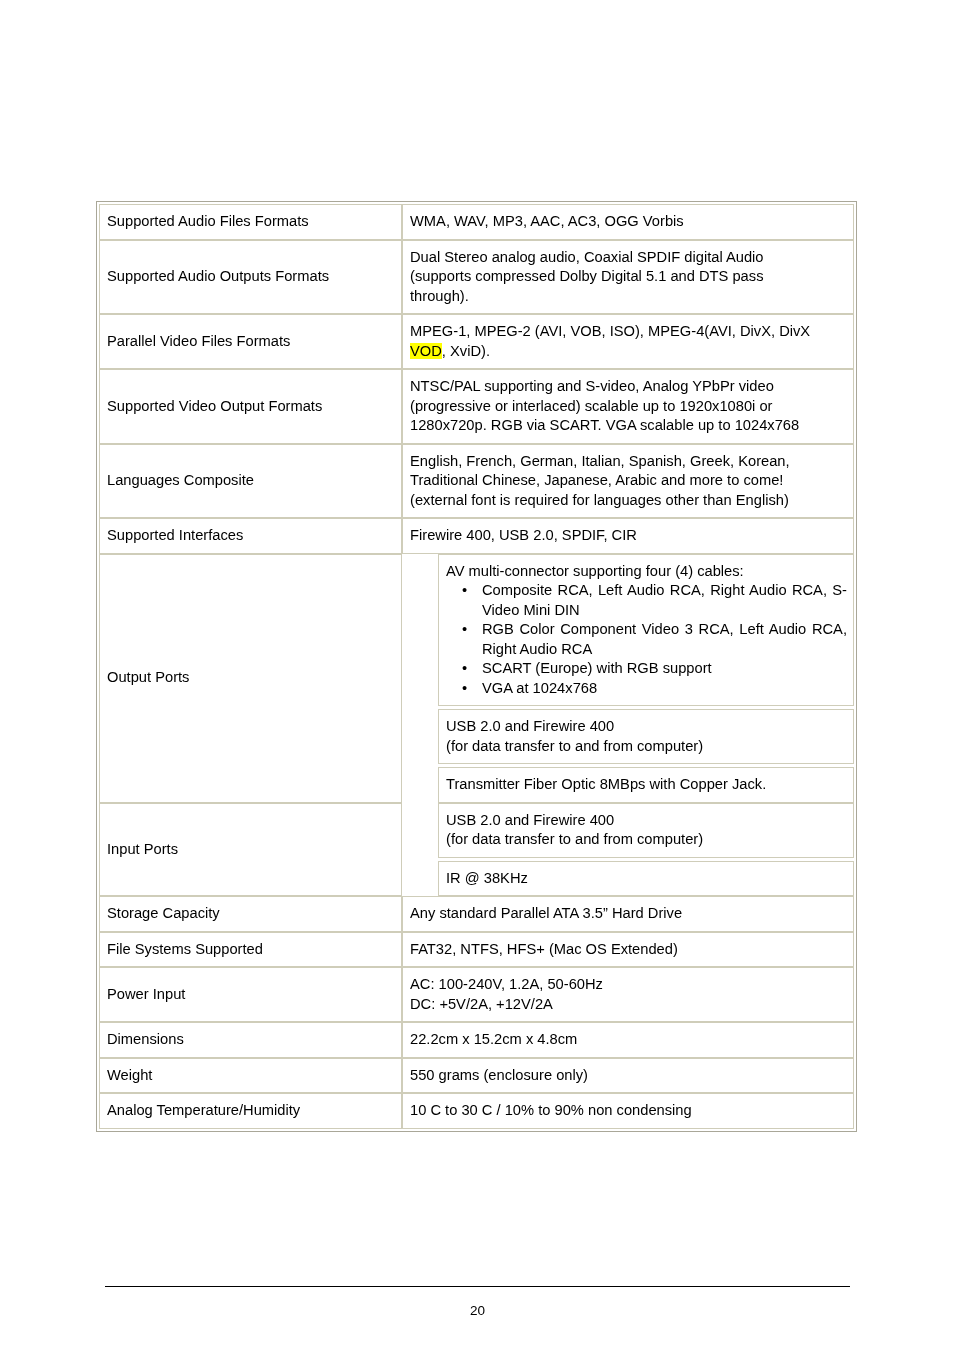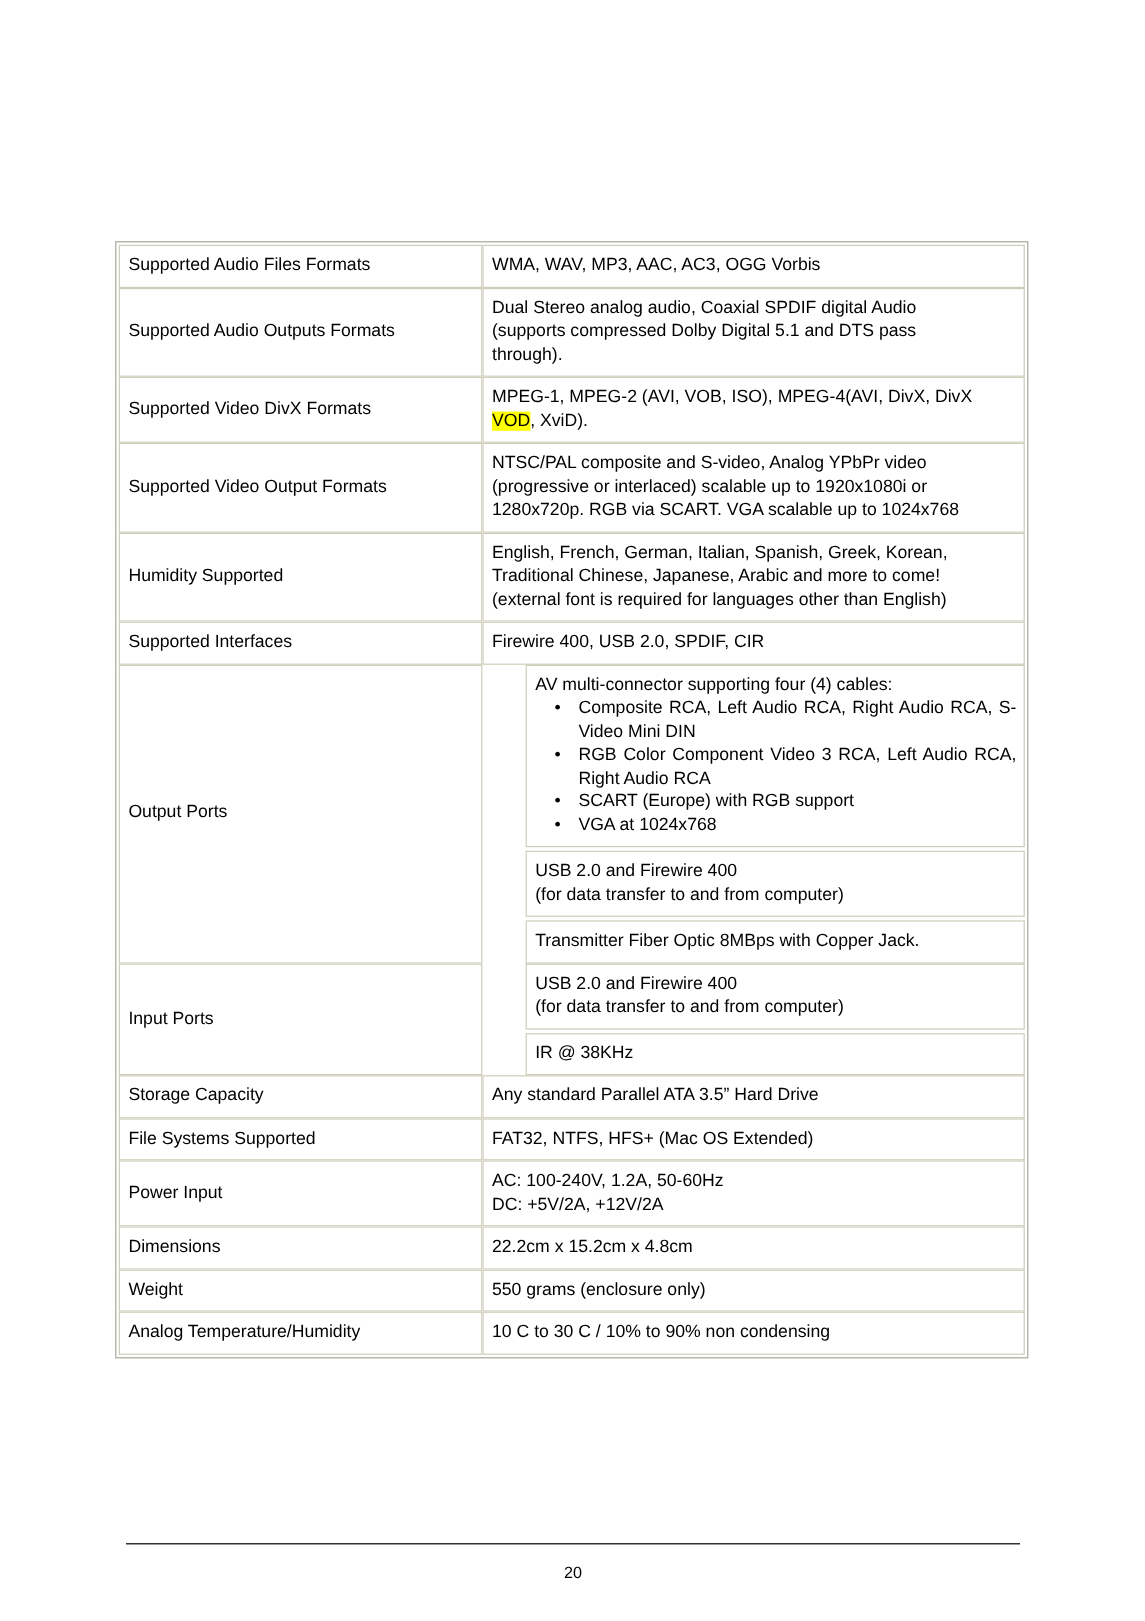--- a/index.html
+++ b/index.html
@@ -170,44 +170,44 @@
             <td>
               <div class="cellpad">
                 <div class="nowrapline">Dual Stereo analog audio, Coaxial SPDIF digital Audio</div>
                 <div class="nowrapline">(supports compressed Dolby Digital 5.1 and DTS pass</div>
                 <div class="nowrapline">through).</div>
               </div>
             </td>
           </tr>
           <tr class="grp">
             <td class="label-cell">
-              <div class="cellpad">Supported Video DivX Formats</div>
+              <div class="cellpad">Parallel Video Files Formats</div>
             </td>
             <td>
               <div class="cellpad">
                 <div class="nowrapline">MPEG-1, MPEG-2 (AVI, VOB, ISO), MPEG-4(AVI, DivX, DivX</div>
                 <div class="nowrapline"><span class="hl">VOD</span>, XviD).</div>
               </div>
             </td>
           </tr>
           <tr class="grp">
             <td class="label-cell">
               <div class="cellpad">Supported Video Output Formats</div>
             </td>
             <td>
               <div class="cellpad">
-                <div class="nowrapline">NTSC/PAL composite and S-video, Analog YPbPr video</div>
+                <div class="nowrapline">NTSC/PAL supporting and S-video, Analog YPbPr video</div>
                 <div class="nowrapline">(progressive or interlaced) scalable up to 1920x1080i or</div>
                 <div class="nowrapline">1280x720p. RGB via SCART. VGA scalable up to 1024x768</div>
               </div>
             </td>
           </tr>
           <tr class="grp">
             <td class="label-cell">
-              <div class="cellpad">Humidity Supported</div>
+              <div class="cellpad">Languages Composite</div>
             </td>
             <td class="val-just">
               <div class="cellpad" style="text-align: justify;">
                 <div class="nowrapline">English, French, German, Italian, Spanish, Greek, Korean,</div>
                 <div class="nowrapline">Traditional Chinese, Japanese, Arabic and more to come!</div>
                 <div class="nowrapline">(external font is required for languages other than English)</div>
               </div>
             </td>
           </tr>
           <tr class="grp">

